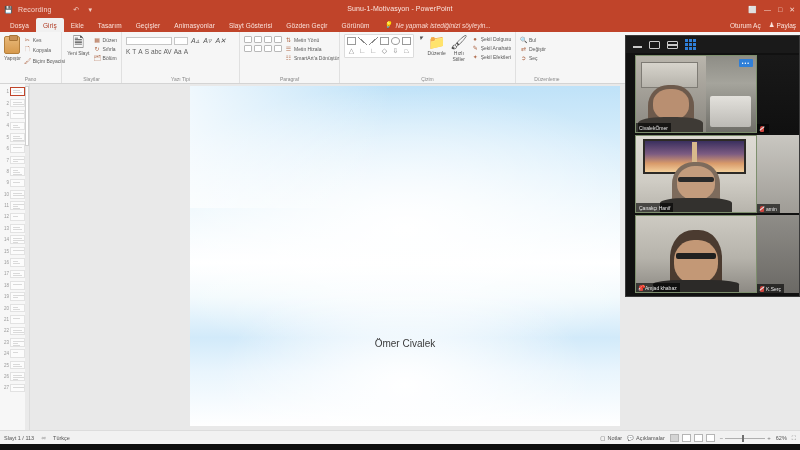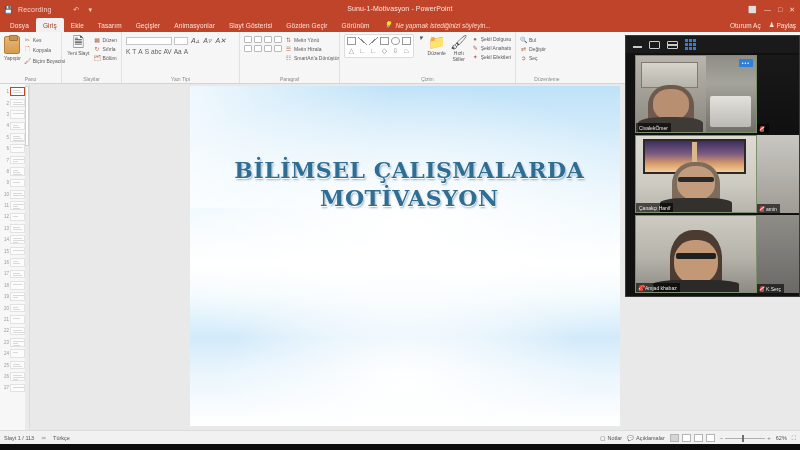--- a/index.html
+++ b/index.html
@@ -831,21 +831,21 @@
               </span>
             </div>
           </div>
         <div class="thumb-scroll">
           <div class="bar"></div>
         </div>
       </div>
 
       <div class="slidearea">
         <div class="slide">
-          <div class="slide-title">BİLİMSEL ÇALIŞMALARDA MOTİVASYON</div>
+          <div class="slide-sub">Ömer Civalek</div>
         </div>
       </div>
     </div>
 
     <div class="statusbar">
       <div class="sb-left">
         <span>Slayt 1 / 113</span>
         <span class="sb-item">
           <span>♾</span>
         </span>

